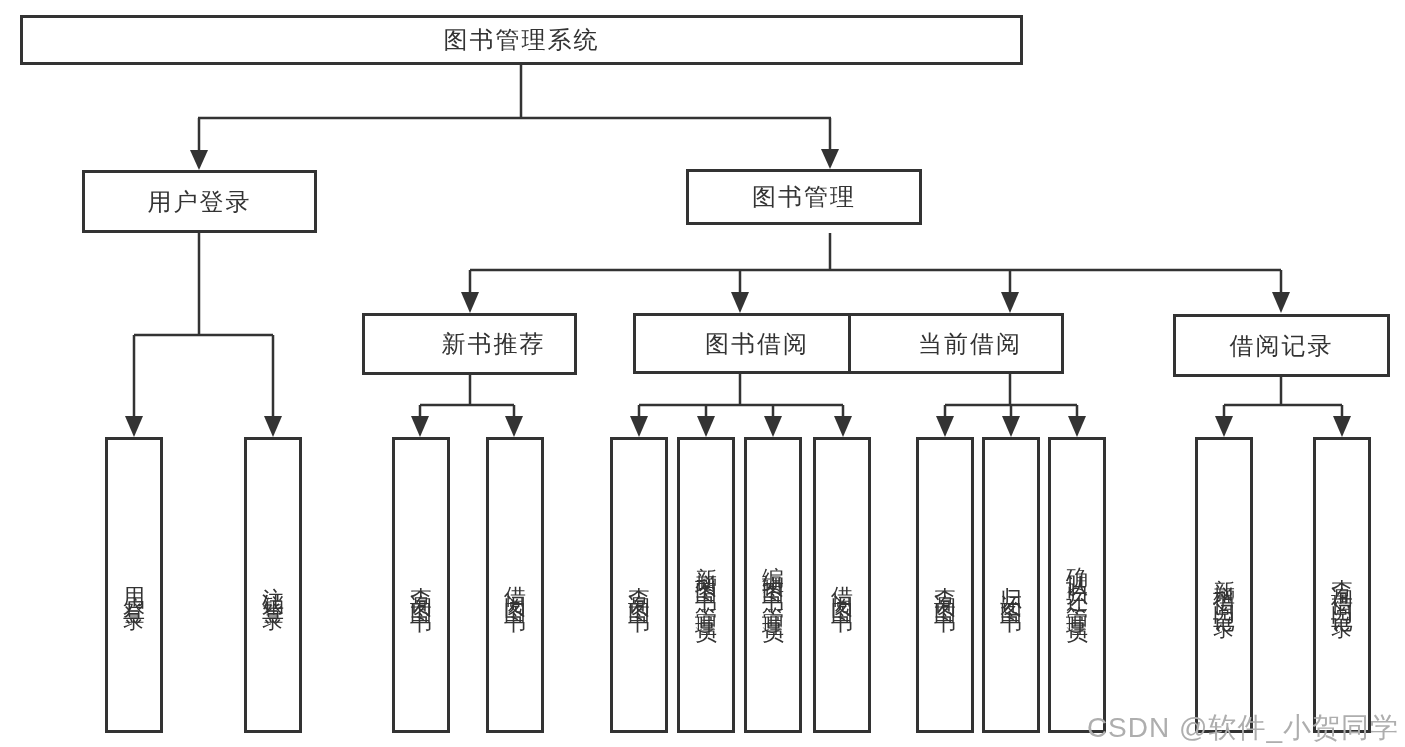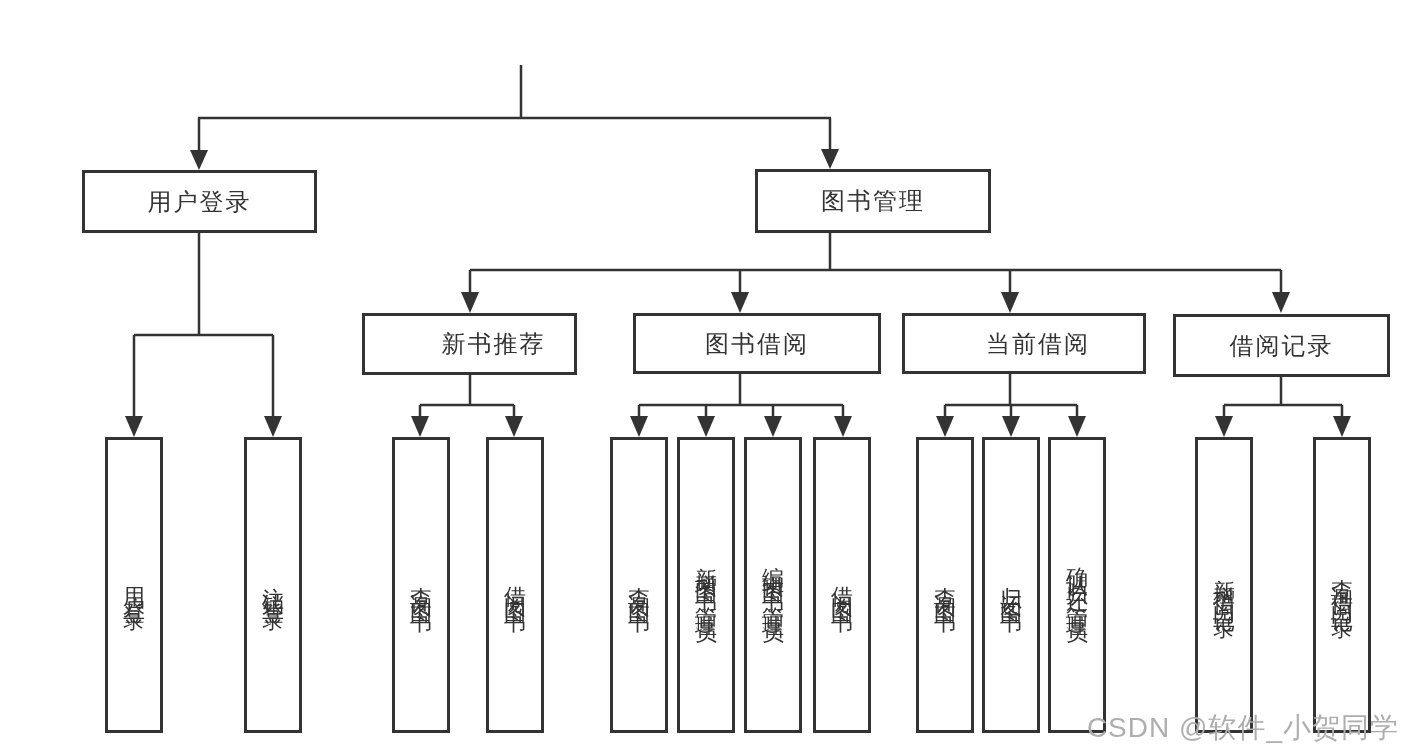--- a/index.html
+++ b/index.html
@@ -46,24 +46,24 @@
     writing-mode: vertical-rl;
     text-orientation: mixed;
     font-size: 22px;
     letter-spacing: 8px;
     line-height: 1;
     white-space: nowrap;
   }
   
   #n-root    { left: 20px;  top: 15px;  width: 1003px; height: 50px; }
   #n-user    { left: 82px;  top: 170px; width: 235px;  height: 63px; }
-  #n-book    { left: 755px; top: 169px; width: 236px;  height: 64px; }
+  #n-book    { left: 686px; top: 169px; width: 236px;  height: 56px; }
   #n-g-new     { left: 362px;  top: 313px; width: 215px; height: 62px; padding-left: 48px; }
   #n-g-borrow  { left: 633px;  top: 313px; width: 248px; height: 61px; }
-  #n-g-current { left: 902px;  top: 313px; width: 244px; height: 61px; padding-left: 28px; }
+  #n-g-current { left: 848px;  top: 313px; width: 216px; height: 61px; padding-left: 28px; }
   #n-g-record  { left: 1173px; top: 314px; width: 217px; height: 63px; }
   
   #n-c1a { left: 105px; }
   #n-c1b { left: 244px; }
   #n-c2a { left: 392px; }
   #n-c2b { left: 486px; }
   #n-c3a { left: 610px; }
   #n-c3b { left: 677px; }
   #n-c3c { left: 744px; }
   #n-c3d { left: 813px; }
@@ -118,20 +118,23 @@
     <path class="edge" d="M1010 374V405 M945 405H1077 M945 405V419 M1011 405V419 M1077 405V419"></path>
     <polygon class="head" points="936,416 954,416 945,437"></polygon>
     <polygon class="head" points="1002,416 1020,416 1011,437"></polygon>
     <polygon class="head" points="1068,416 1086,416 1077,437"></polygon>
 
     <path class="edge" d="M1281 377V405 M1224 405H1342 M1224 405V419 M1342 405V419"></path>
     <polygon class="head" points="1215,416 1233,416 1224,437"></polygon>
     <polygon class="head" points="1333,416 1351,416 1342,437"></polygon>
   </svg>
 
+  <div class="node" id="n-root">
+    <span class="hlabel">图书管理系统</span>
+  </div>
 
   <div class="node" id="n-user">
     <span class="hlabel">用户登录</span>
   </div>
   <div class="node" id="n-book">
     <span class="hlabel">图书管理</span>
   </div>
 
   <div class="node" id="n-g-new">
     <span class="hlabel">新书推荐</span>

